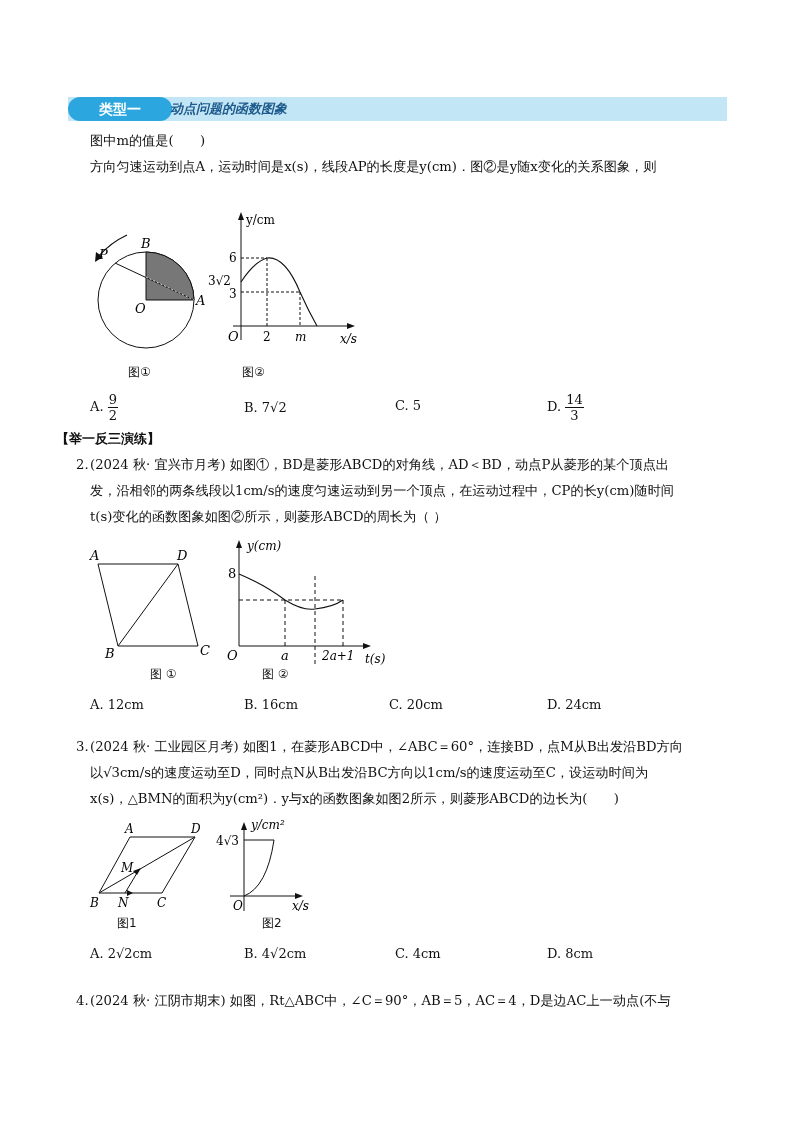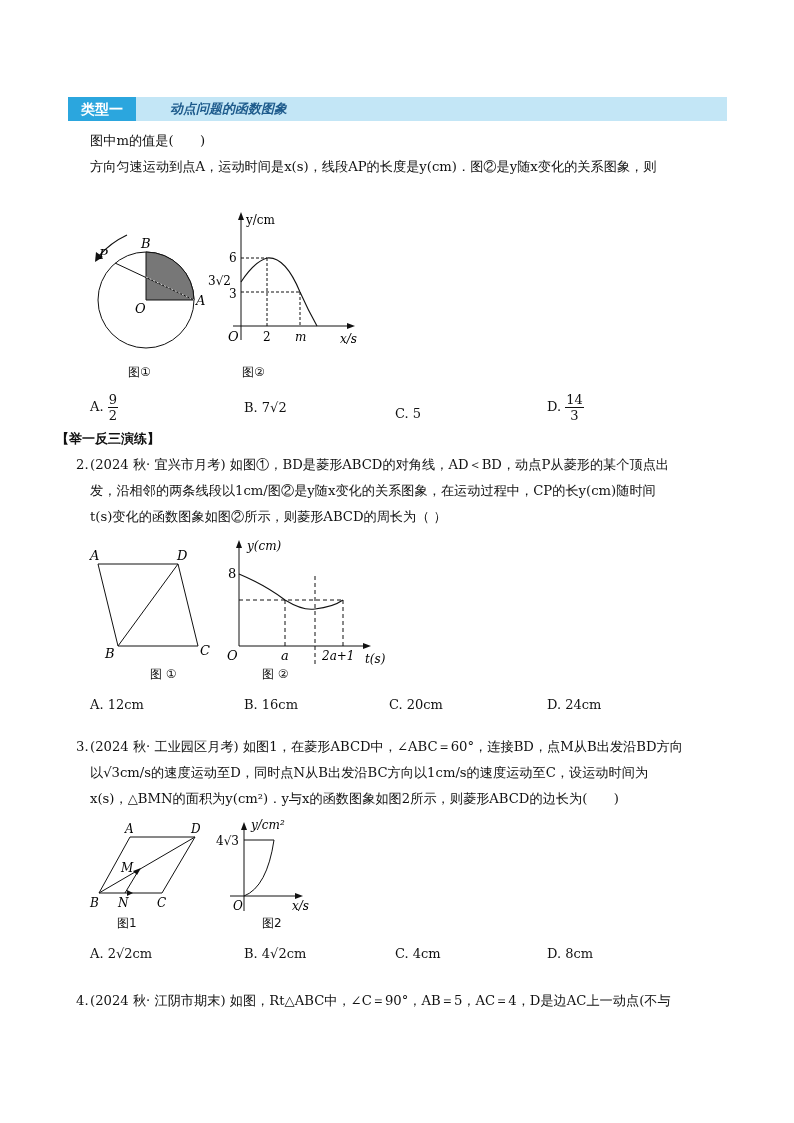--- a/index.html
+++ b/index.html
@@ -1,22 +1,22 @@
 <!DOCTYPE html>
 <html><head>
 <meta charset="utf-8">
 <style>
   html, body { margin:0; padding:0; background:#ffffff; }
   body { width:794px; height:1123px; position:relative; overflow:hidden;
          font-family:"DejaVu Serif", serif; color:#111; }
   .abs { position:absolute; }
   .banner { left:68px; top:97px; width:659px; height:24px; background:#c3e6f6; }
-  .banner-tag { left:68px; top:97px; width:68px; height:24px; background:#2ba6de;
+  .banner-tag { left:68px; top:97px; width:104px; height:24px; background:#2ba6de;
                 color:#ffffff; font-family:"DejaVu Sans", sans-serif; font-size:14px;
-                line-height:24px; text-align:center; font-weight:bold; }
+                line-height:24px; text-align:center; font-weight:bold;border-radius:12px; }
   .banner-title { left:170px; top:97px; line-height:24px; font-size:13px;
                   color:#1e5b8c; font-family:"DejaVu Sans", sans-serif; font-weight:bold;
                   font-style:italic; }
   .q { font-size:13.2px; line-height:26px; left:90px; width:640px; }
   .q .line { white-space:nowrap; height:26px; }
   .q .num { display:inline-block; width:0; position:relative; left:-14px; }
   .opt { font-size:13px; position:absolute; white-space:nowrap; }
   .cap { font-family:"DejaVu Sans", sans-serif; font-size:12px; position:absolute; }
   .section-label { left:56px; top:430px; font-family:"DejaVu Sans", sans-serif;
                    font-size:13px; font-weight:bold; }
@@ -73,34 +73,34 @@
 <div class="cap" style="left:242px;top:364px;">图②</div>
 
 <div class="opt" style="left:90px;top:392px;">
   <span>A.</span>
   <span class="frac"><span class="top">9</span><span>2</span></span>
 </div>
 <div class="opt" style="left:244px;top:400px;">
   <span>B.</span>
   <span>7√2</span>
 </div>
-<div class="opt" style="left:395px;top:398px;margin-top:8px;">
+<div class="opt" style="left:395px;top:398px;">
   <span>C.</span>
   <span>5</span>
 </div>
 <div class="opt" style="left:547px;top:392px;">
   <span>D.</span>
   <span class="frac"><span class="top">14</span><span>3</span></span>
 </div>
 
 <div class="abs section-label">【举一反三演练】</div>
 
 <div class="abs q" style="top:452px;">
   <div class="line"><span class="num">2.</span><span>(2024 秋· 宜兴市月考) 如图①，BD是菱形ABCD的对角线，AD＜BD，动点P从菱形的某个顶点出</span></div>
-  <div class="line"><span>发，沿相邻的两条线段以1cm/图②是y随x变化的关系图象，在运动过程中，CP的长y(cm)随时间</span></div>
+  <div class="line"><span>发，沿相邻的两条线段以1cm/s的速度匀速运动到另一个顶点，在运动过程中，CP的长y(cm)随时间</span></div>
   <div class="line"><span>t(s)变化的函数图象如图②所示，则菱形ABCD的周长为（ ）</span></div>
 </div>
 
 <svg class="abs" style="left:85px;top:545px;" width="135" height="115">
   <polygon points="13,19 93,19 113,101 33,101" fill="none" stroke="#111" stroke-width="1"></polygon>
   <line x1="33" y1="101" x2="93" y2="19" stroke="#111" stroke-width="1"></line>
   <text x="5" y="15" font-size="13" font-style="italic">A</text>
   <text x="92" y="15" font-size="13" font-style="italic">D</text>
   <text x="20" y="113" font-size="13" font-style="italic">B</text>
   <text x="115" y="110" font-size="13" font-style="italic">C</text>

